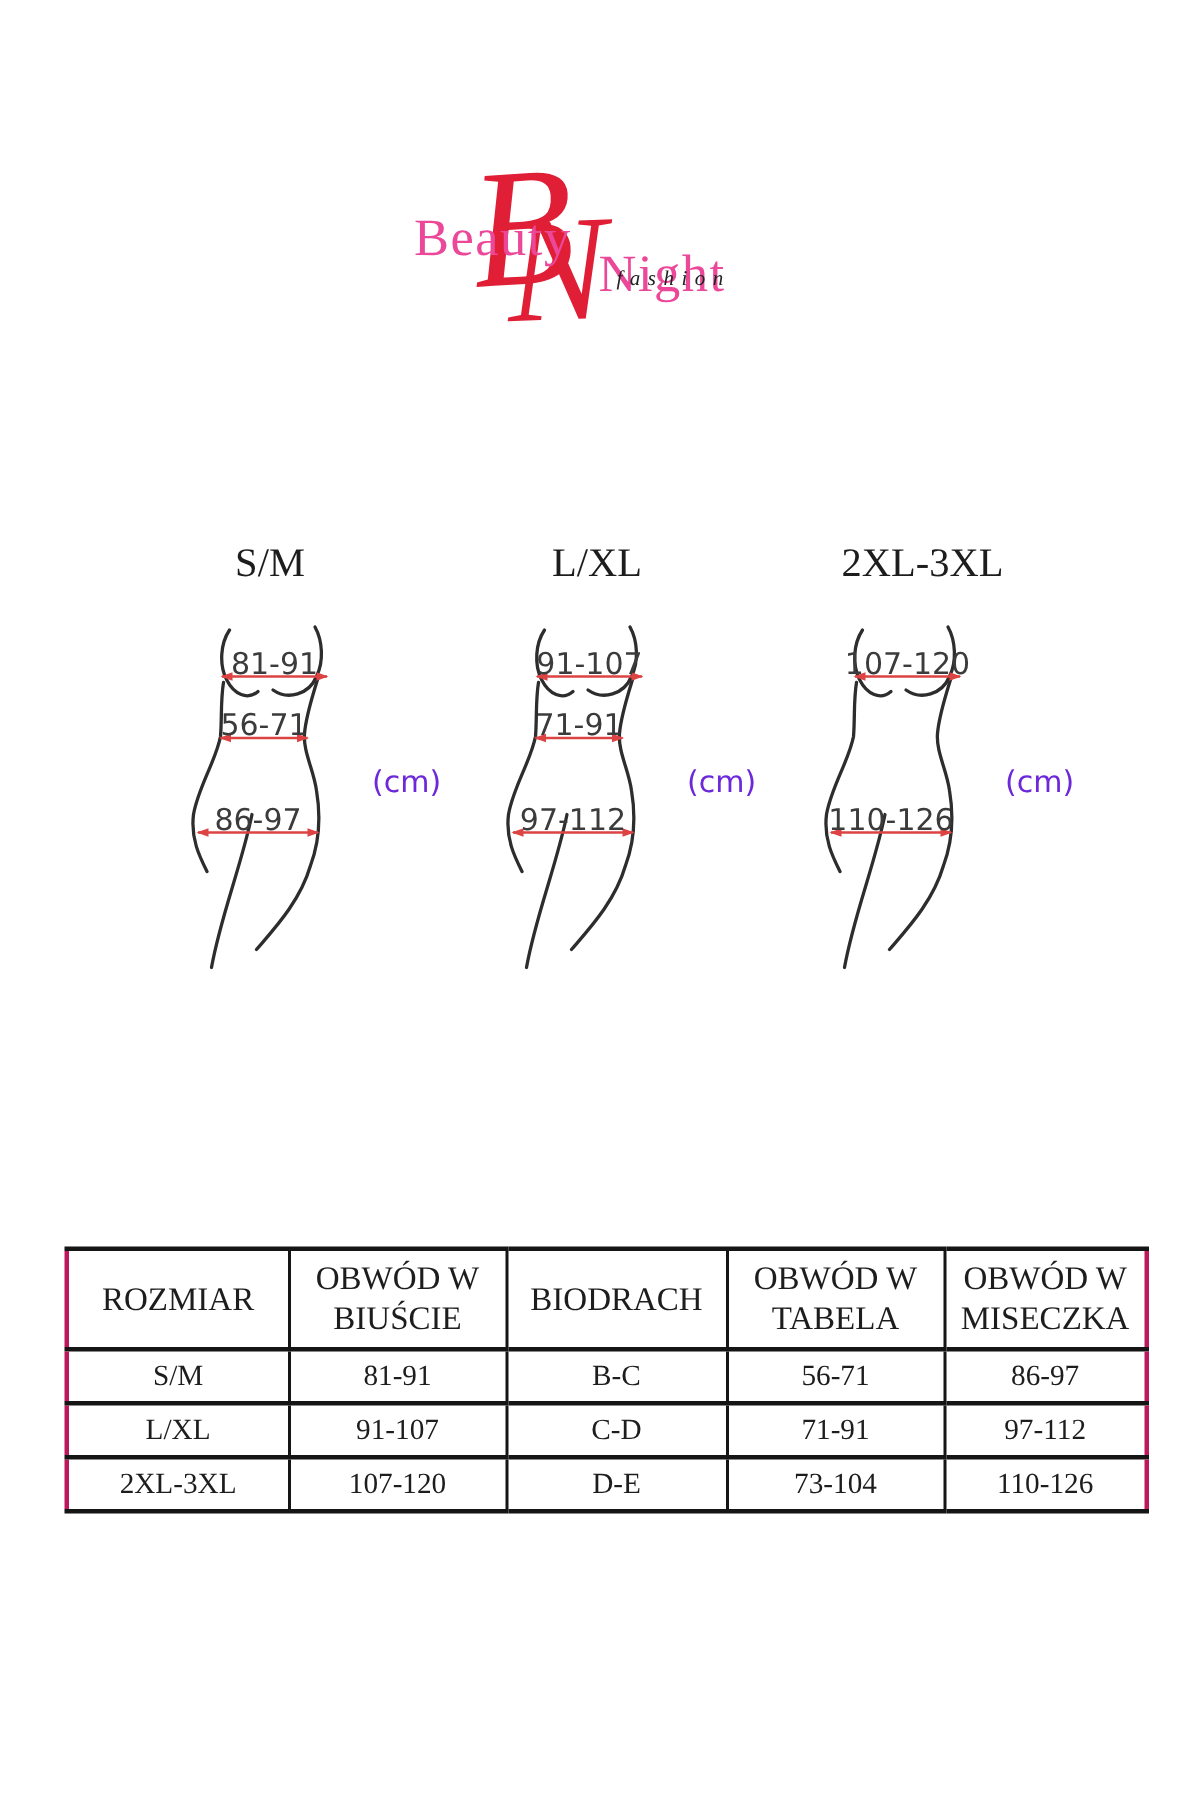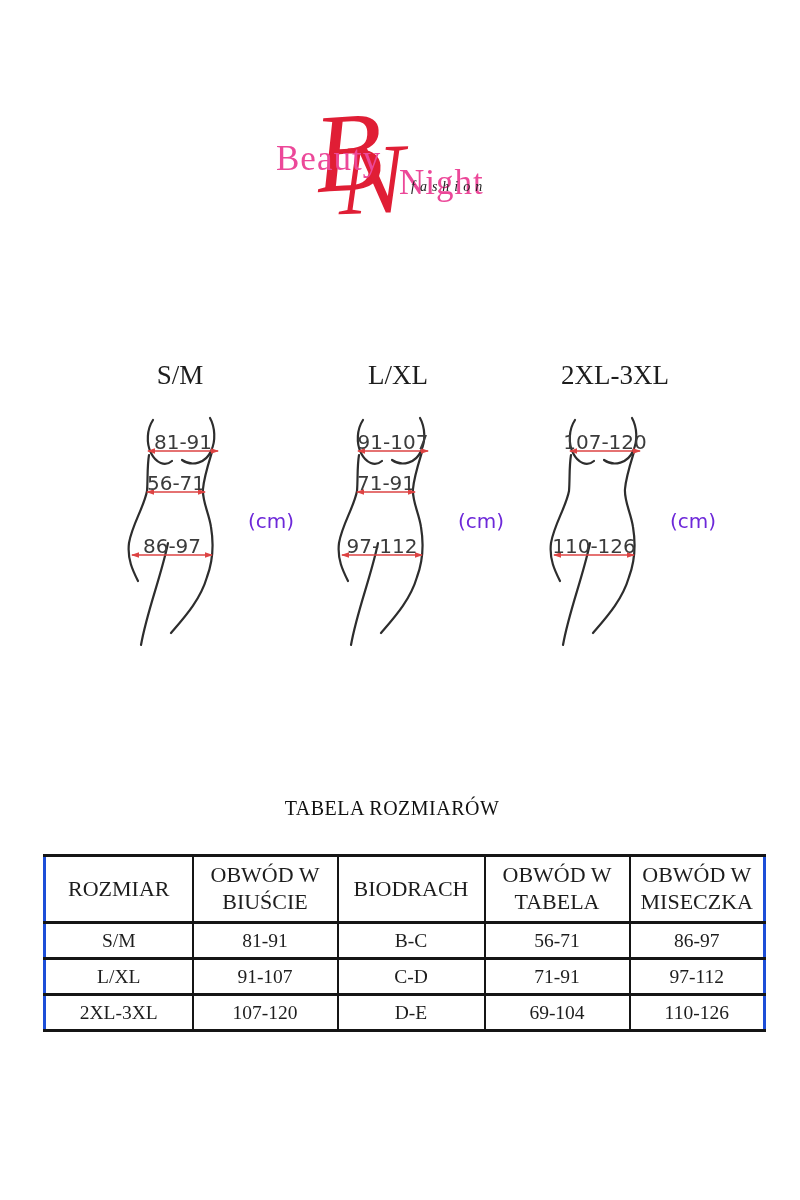--- a/index.html
+++ b/index.html
@@ -38,23 +38,23 @@
   .unit{
     position:absolute;left:98px;top:106px;
     font-family:"DejaVu Sans",sans-serif;font-size:20px;color:#6d28d9;line-height:1;white-space:nowrap;margin-left:35px;
   }
   
   .table-title{
     position:absolute;left:392px;top:797px;transform:translateX(-50%);
     font-size:20px;letter-spacing:0.5px;color:#111;white-space:nowrap;
   }
   table.size-table{
-    position:absolute;left:43px;top:854px;width:720px;
+    position:absolute;left:43px;top:831px;width:720px;
     border-collapse:collapse;table-layout:fixed;
-    border:3px solid #1d4ed8;
+    border:3px solid #be185d;
   }
   .size-table th,.size-table td{
     border-left:2px solid #151515;border-right:2px solid #151515;
     border-top:3px solid #151515;border-bottom:3px solid #151515;
     text-align:center;vertical-align:middle;padding:0;
   }
   .size-table th{font-weight:normal;font-size:22px;line-height:1.22;height:64px;}
   .size-table td{font-size:19.5px;height:33px;}
 </style>
 </head>
@@ -144,21 +144,20 @@
         <line x1="17" y1="150" x2="97" y2="150" stroke-width="1.7"></line>
         <polygon points="16,150 24,147.2 24,152.8" stroke="none"></polygon>
         <polygon points="98,150 90,147.2 90,152.8" stroke="none"></polygon>
       </g>
     </svg>
     <span class="meas bust">107-120</span>
     <span class="meas hips">110-126</span>
     <span class="unit">(cm)</span>
   </div>
 
-  <div class="table-title">TABELA ROZMIARÓW</div>
 
   <table class="size-table">
     <colgroup>
       <col style="width:148px">
         <col style="width:145px">
         <col style="width:147px">
         <col style="width:145px">
         <col style="width:135px">
     </colgroup>
     <thead>
@@ -182,19 +181,19 @@
         <td>L/XL</td>
         <td>91-107</td>
         <td>C-D</td>
         <td>71-91</td>
         <td>97-112</td>
       </tr>
       <tr>
         <td>2XL-3XL</td>
         <td>107-120</td>
         <td>D-E</td>
-        <td>69-104</td>
+        <td>73-104</td>
         <td>110-126</td>
       </tr>
     </tbody>
   </table>
 
 </div>
 
 </body></html>

